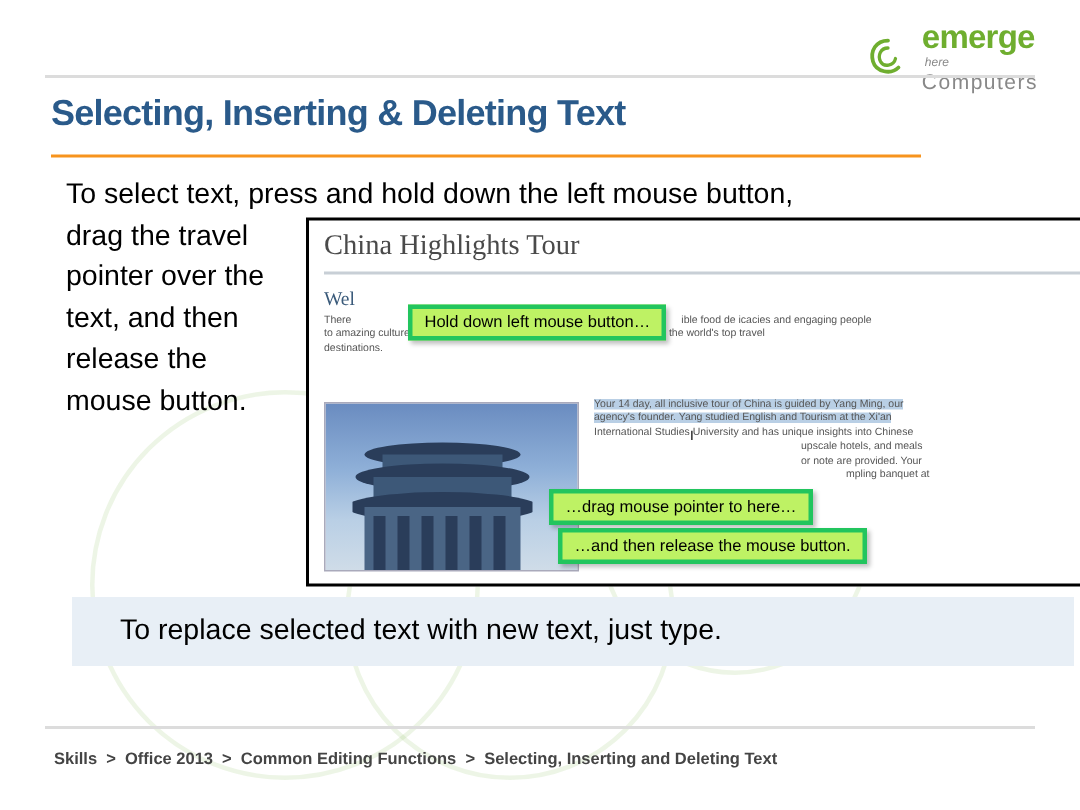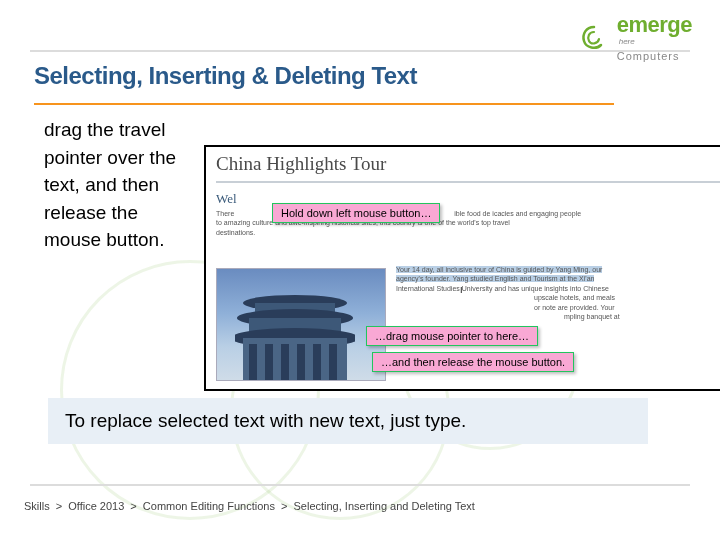--- a/index.html
+++ b/index.html
@@ -10,21 +10,21 @@
   .bg-circle { position: absolute; border-radius: 50%; opacity: 0.12; }
   .c1 { width: 260px; height: 260px; border: 3px solid #6fae2f; left: 60px; top: 260px; }
   .c2 { width: 220px; height: 220px; border: 3px solid #6fae2f; left: 230px; top: 300px; }
   .c3 { width: 180px; height: 180px; border: 3px solid #6fae2f; left: 400px; top: 270px; }
 
   
   .brand { position: absolute; top: 12px; right: 28px; display: flex; align-items: center; }
   .brand .logo-swirl { margin-right: 8px; }
   .brand .wordmark { font-weight: bold; color: #6fae2f; font-size: 22px; letter-spacing: -0.5px; }
   .brand .with { font-size: 8px; color: #888; font-style: italic; display: block; line-height: 8px; margin-left: 2px;}
-  .brand .computers { font-size: 11px; color: #888; letter-spacing: 1px; }
+  .brand .computers { font-size: 14px; color: #888; letter-spacing: 1px; }
   .top-rule { position: absolute; top: 50px; left: 30px; right: 30px; height: 2px; background: #dcdcdc; }
 
   
   .title { position: absolute; top: 62px; left: 34px; font-size: 24px; font-weight: bold; color: #2a5a8a; letter-spacing: -0.5px; }
   .title-rule { position: absolute; top: 103px; left: 34px; width: 580px; height: 2px; background: #f7941d; }
 
   
   .body { position: absolute; top: 116px; left: 44px; width: 632px; font-size: 19px; line-height: 1.45; color: #000; }
   .body p { margin: 0; }
   .narrow { width: 160px; }
@@ -33,33 +33,33 @@
   .figure { position: absolute; top: 145px; left: 204px; width: 536px; height: 246px; border: 2px solid #000; background: #fff; overflow: hidden; }
   .fig-title { font-family: Georgia, 'Times New Roman', serif; color: #4a4a4a; font-size: 19px; padding: 6px 10px 6px 10px; }
   .fig-hr { height: 2px; background: #c8cfd6; margin: 0 10px 8px 10px; }
   .fig-sub { font-family: Liberation Serif, serif; color: #3a5a7a; font-size: 13px; padding: 0 10px 2px 10px; }
   .fig-blur { padding: 0 10px; color: #555555; font-size: 7px; line-height: 1.35; filter: blur(0.3px); }
   .fig-col2 { position: absolute; top: 118px; left: 190px; right: 10px; color: #555; font-size: 7px; line-height: 1.35; filter: blur(0.3px);}
   .fig-col2 .highlight { background: #b9cfe5; }
   .fig-img { position: absolute; left: 10px; top: 121px; width: 170px; height: 113px; background: linear-gradient(#6a8cc0 0%, #8fb0d8 40%, #b9cfe5 70%, #cfdce8 100%); border: 1px solid #aab; overflow: hidden; }
   .temple { position:absolute; left:18px; bottom:0; width:120px; height:92px; }
 
-  .tooltip { position: absolute; background: #f9a8d4; border: 1px solid #22c55e; font-size: 11px; color: #000; padding: 3px 8px; box-shadow: 2px 2px 3px rgba(0,0,0,0.25); white-space: nowrap; }
+  .tooltip { position: absolute; background: #bef264; border: 3px solid #22c55e; font-size: 11px; color: #000; padding: 3px 8px; box-shadow: 2px 2px 3px rgba(0,0,0,0.25); white-space: nowrap; }
   .tt1 { top: 56px; left: 66px; }
   .tt2 { top: 179px; left: 160px; }
   .tt3 { top: 205px; left: 166px; }
 
   .caret { position:absolute; top: 138px; left: 254px; font-size:9px; color:#000; font-family: Arial; }
 
   
-  .callout { position: absolute; top: 398px; left: 48px; width: 600px; background: #e8eff6; padding: 12px 17px; font-size: 19px; color: #000; }
+  .callout { position: absolute; top: 398px; left: 48px; width: 668px; background: #e8eff6; padding: 12px 32px; font-size: 19px; color: #000; }
 
   
   .crumb-rule { position: absolute; bottom: 54px; left: 30px; right: 30px; height: 2px; background: #dcdcdc; }
-  .breadcrumb { position: absolute; bottom: 28px; left: 24px; font-size: 11px; font-weight: normal; color: #444; }
+  .breadcrumb { position: absolute; bottom: 28px; left: 36px; font-size: 11px; font-weight: bold; color: #444; }
   .breadcrumb .sep { color: #444; margin: 0 3px; }
 </style>
 </head>
 <body>
 
 <div class="slide">
 
   <div class="bg-circle c1"></div>
   <div class="bg-circle c2"></div>
   <div class="bg-circle c3"></div>
@@ -74,20 +74,21 @@
       <span class="with">here</span>
       <span class="computers">Computers</span>
     </div>
   </div>
   <div class="top-rule"></div>
 
   <div class="title">Selecting, Inserting &amp; Deleting Text</div>
   <div class="title-rule"></div>
 
   <div class="body">
+    <p>To select text, press and hold down the left mouse button,</p>
     <p class="narrow">drag the travel</p>
     <p class="narrow">pointer over the</p>
     <p class="narrow">text, and then</p>
     <p class="narrow">release the</p>
     <p class="narrow">mouse button.</p>
   </div>
 
   <div class="figure">
     <div class="fig-title">China Highlights Tour</div>
     <div class="fig-hr"></div>

